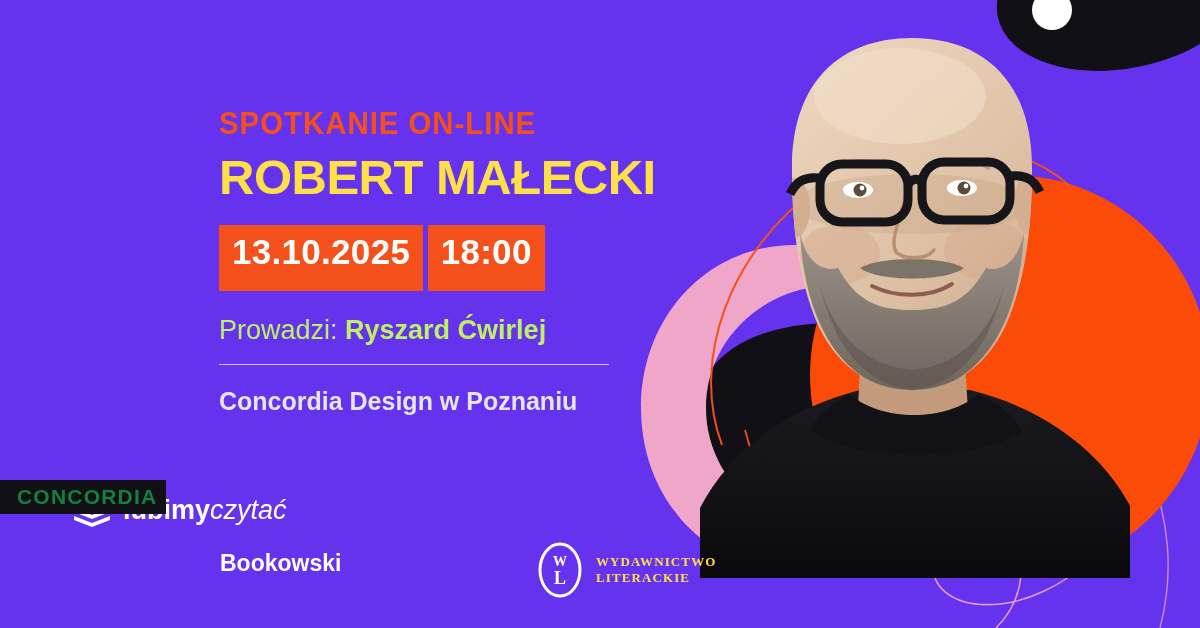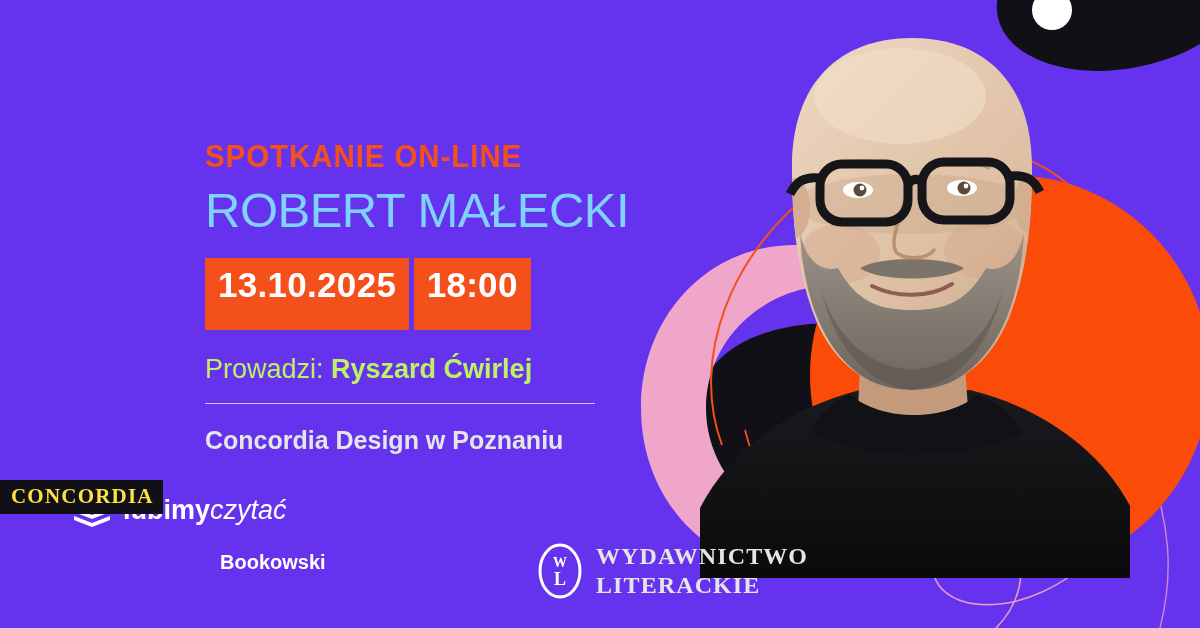--- a/index.html
+++ b/index.html
@@ -16,53 +16,53 @@
   #bg-svg{position:absolute;inset:0;width:1200px;height:628px;}
 
   
   #portrait-wrap{
     position:absolute;left:700px;top:18px;width:430px;height:560px;
     overflow:hidden;
   }
   #portrait-svg{position:absolute;left:0;top:0;width:430px;height:560px;}
 
   
-  #text-col{position:absolute;left:205px;top:108px;width:470px;margin-top:33px;}
+  #text-col{position:absolute;left:219px;top:108px;width:470px;}
 
   .kicker{
     color:#f4501b;
     font-size:31px;
     font-weight:bold;
     letter-spacing:1.0px;
     line-height:1;
     margin:0 0 14px 0;
     transform:scaleX(0.95);
     transform-origin:left center;
     white-space:nowrap;
   }
   .speaker-name{
-    color:#7dd3fc;
+    color:#fde047;
     font-size:49px;
-    font-weight:normal;
+    font-weight:bold;
     letter-spacing:-0.5px;
     line-height:1.02;
     margin:0 0 22px 0;
     white-space:nowrap;
   }
 
   .datetime-block{margin:0 0 26px 0;}
   .badge{
     display:inline-block;
     background:#f4501b;
     color:#ffffff;
     font-size:35px;
     font-weight:bold;
     letter-spacing:0.3px;
     line-height:1;
-    padding:9px 13px 28px 13px;
+    padding:9px 13px 22px 13px;
     white-space:nowrap;
   }
   .badge.second{margin-top:-1px;text-align:right;}
 
   .host-line{
     color:#bef264;
     font-size:27px;
     font-weight:normal;
     line-height:1;
     margin:0 0 20px 0;
@@ -91,38 +91,38 @@
 
   #logo-lubimyczytac{left:72px;top:13px;}
   #logo-lubimyczytac .lc-text{
     color:#ffffff;font-size:27px;line-height:1;margin-left:11px;white-space:nowrap;
   }
   #logo-lubimyczytac .lc-a{font-weight:bold;}
   #logo-lubimyczytac .lc-b{font-weight:normal;font-style:italic;margin-top:13px;}
 
   #logo-concordia{left:338px;top:2px;width:200px;height:60px;}
   .cd-box{
-    position:absolute;background:#111016;color:#fde047;
-    font-family:Liberation Serif, serif;
+    position:absolute;background:#111016;color:#15803d;
+    font-family:Liberation Sans, sans-serif;
     font-size:21px;font-weight:bold;letter-spacing:1.2px;line-height:1;
-    padding:6px 9px 7px 11px;white-space:nowrap;
+    padding:6px 9px 7px 17px;white-space:nowrap;
   }
   .cd-box.one{left:0;top:0;}
   .cd-box.two{left:44px;top:28px;}
 
   #logo-bookowski{left:220px;top:72px;}
   #logo-bookowski .bk-text{
-    color:#ffffff;font-size:20px;font-weight:bold;line-height:1;white-space:nowrap;
+    color:#ffffff;font-size:23px;font-weight:bold;line-height:1;white-space:nowrap;
   }
 
   #logo-wl{left:538px;top:62px;}
   #logo-wl .wl-text{
-    color:#e5e5e5;
+    color:#fde047;
     font-family:"Liberation Serif","DejaVu Serif",serif;
-    font-size:24px;font-weight:bold;letter-spacing:1.1px;line-height:1.22;
+    font-size:13px;font-weight:bold;letter-spacing:1.1px;line-height:1.22;
     margin-left:14px;white-space:nowrap;
   }
 </style>
 </head>
 <body>
 
 <div id="poster">
 
   <svg id="bg-svg" viewBox="0 0 1200 628" aria-hidden="true">
 

